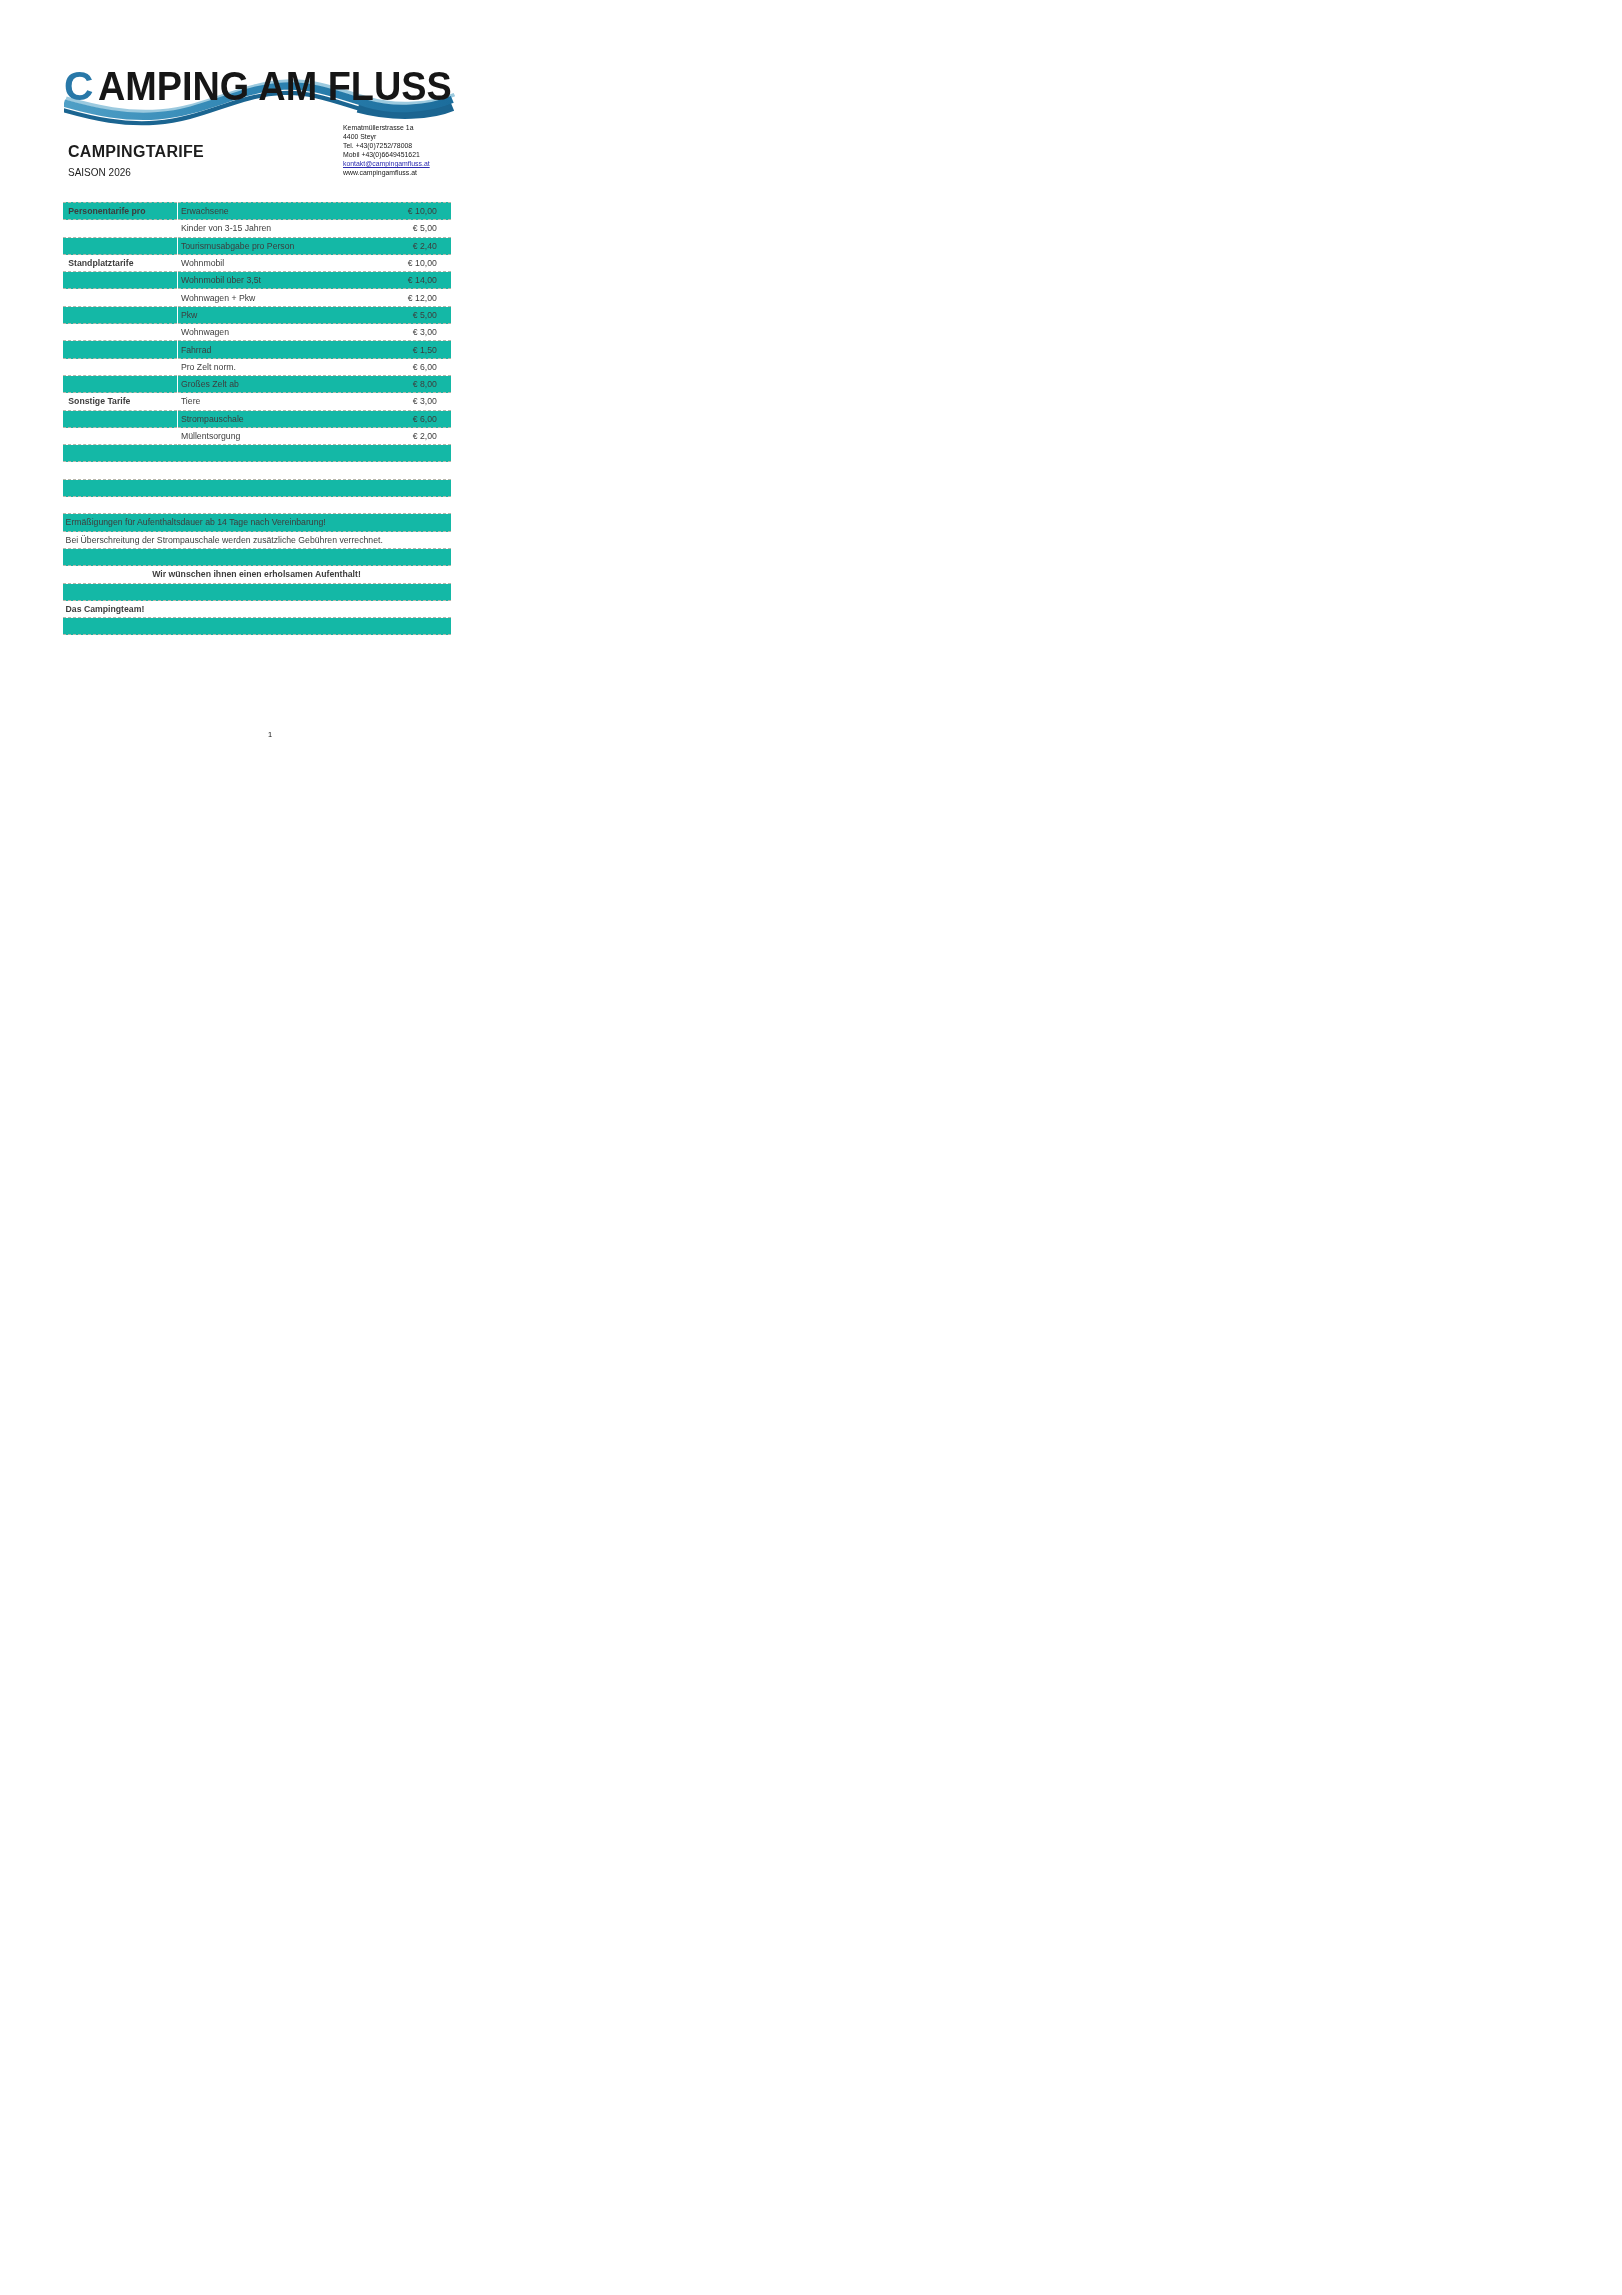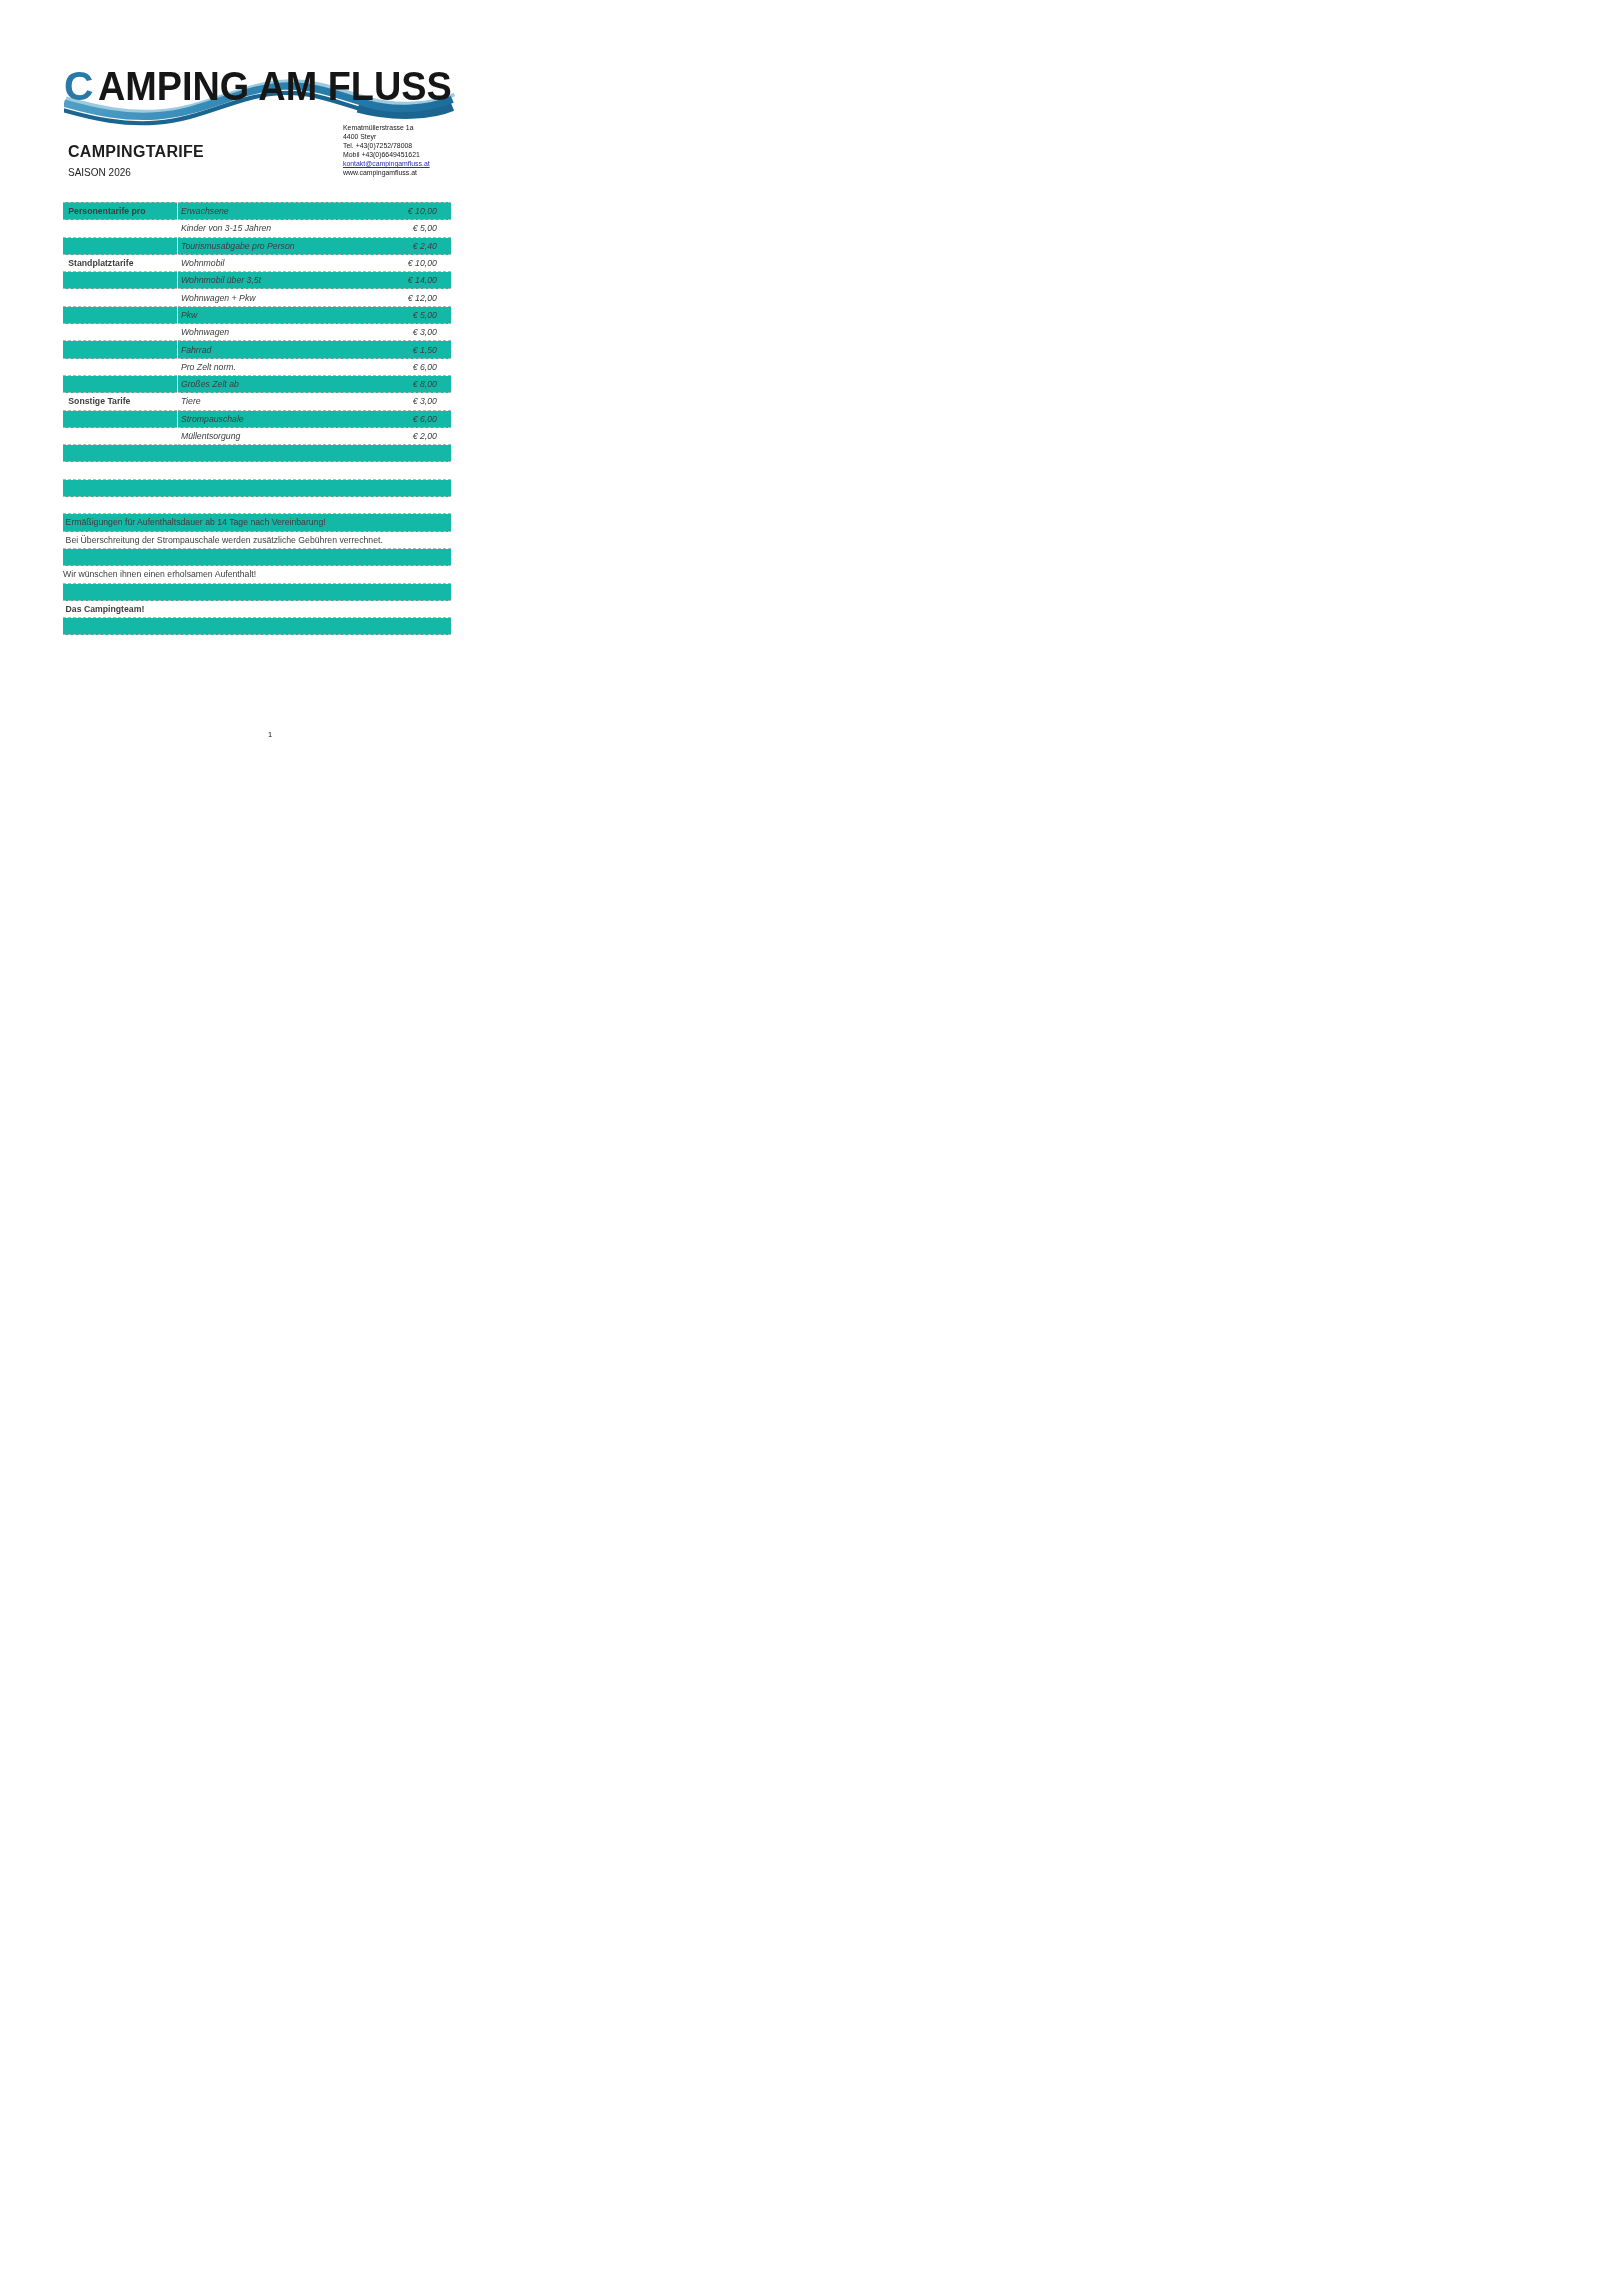--- a/index.html
+++ b/index.html
@@ -44,25 +44,25 @@
   table.tariffs td {
     height:14.3px;
     font-size:8.7px; color:#3d3d3d;
     vertical-align:middle;
     border-bottom:1.1px dashed #b6b6aa;
     overflow:hidden; white-space:nowrap;
   }
   table.tariffs tr:first-child td { border-top:1.1px dashed #b6b6aa; }
   table.tariffs tr.gray td { background:#14b8a6; }
   td.cat { width:108px; padding-left:5.3px; font-weight:bold; color:#353535; font-size:8.5px; }
-  td.itemcell { padding-left:2.6px;font-style:italic; }
+  td.itemcell { padding-left:2.6px; }
   td.itemcell .price { float:right; padding-right:13.2px; color:#3d3d3d;margin-left:32px; }
   td.span { padding-left:2.6px; }
   td.note { color:#4c4c4c; }
-  td.note-center { font-weight:normal; color:#2e2e2e; padding-left:0; }
+  td.note-center { text-align:center; font-weight:bold; color:#2e2e2e; padding-left:0; }
   td.note-right  { text-align:left;  font-weight:bold; color:#2e2e2e; padding-right:14.3px; }
 
   
   .pagenum {
     position:absolute; left:0; top:730px; width:100%;
     text-align:center; font-size:7.4px; color:#111;
   }
 </style>
 </head>
 <body>

